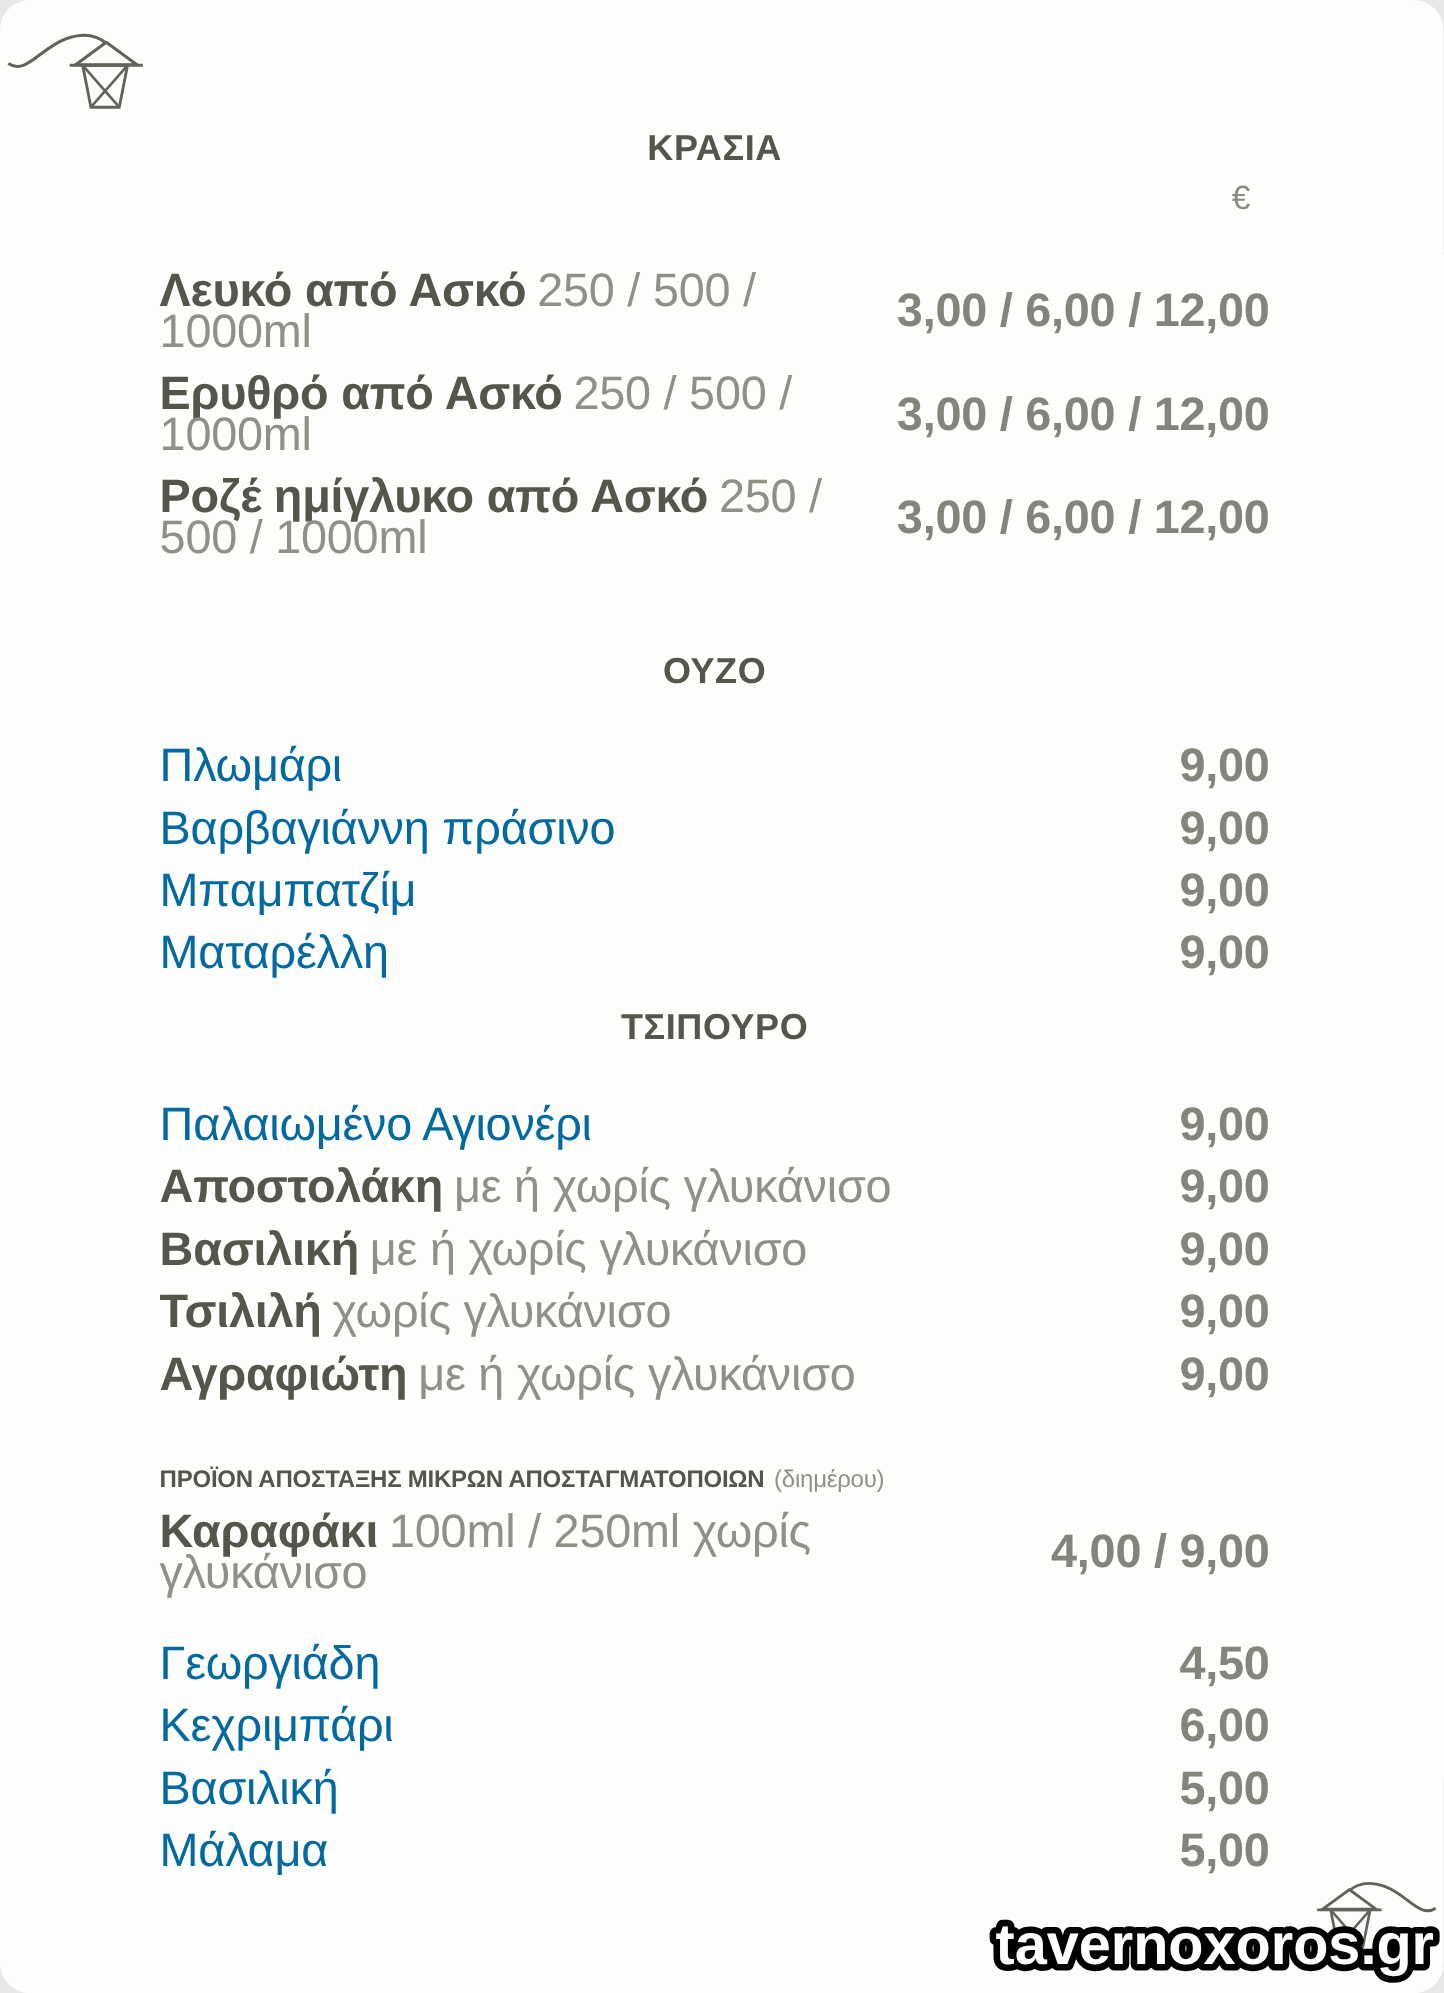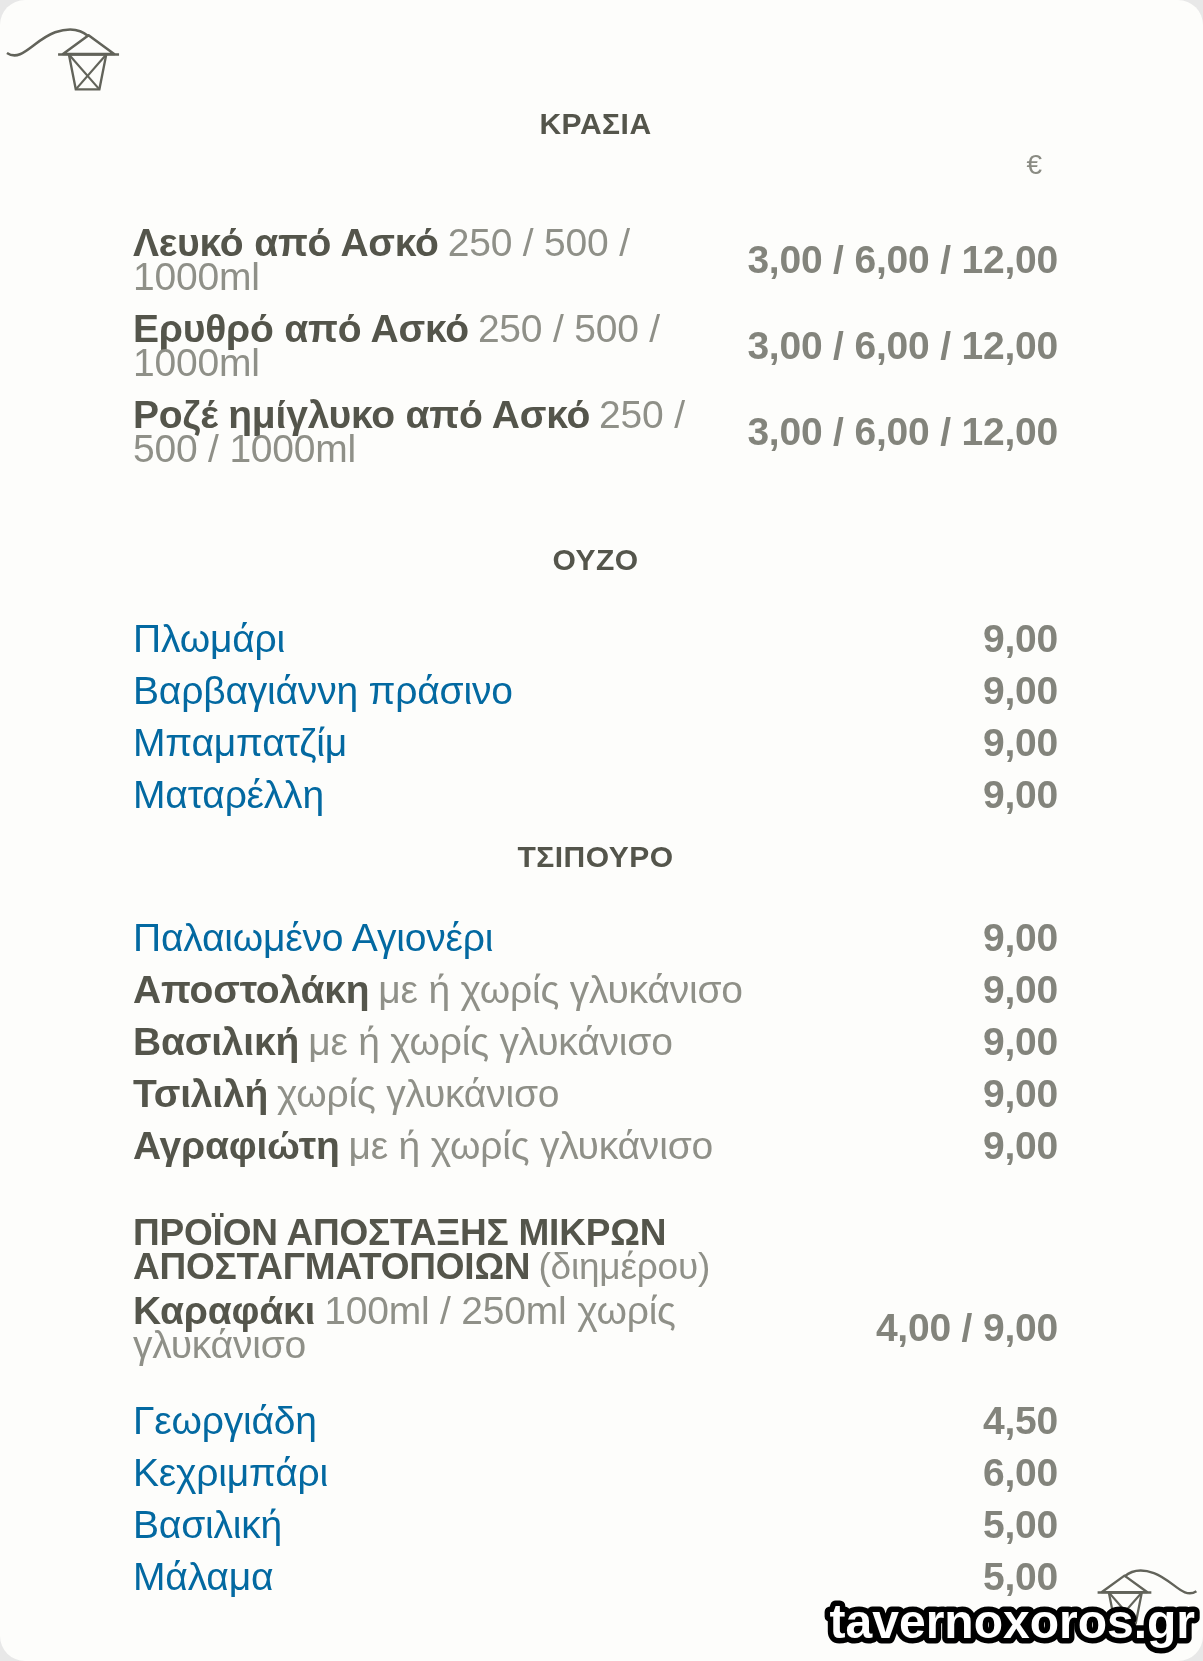--- a/index.html
+++ b/index.html
@@ -40,21 +40,21 @@
     letter-spacing:-0.2px;
   }
   .row-left { min-width:0; }
   .row-name { font-weight:400; color:#0369a1; }
   .row.has-detail .row-name { font-weight:700; color:#54554b; }
   .row-detail { color:#8f9088; font-weight:400; margin-left:9px; }
   .row-detail:empty { display:none; }
   .row-price { color:#83847c; font-weight:700; white-space:nowrap; margin-left:28px; }
 
   .note-title {
-    margin-top:53px; font-size:37px; line-height:34px;
+    margin-top:53px; font-size:20px; line-height:34px;
     font-weight:700; color:#54554b; letter-spacing:-0.2px;
   }
   .note-title .note-paren { font-weight:400; color:#8f9088; margin-left:8px; }
   .note-item { margin-top:10px; }
 
   .lantern-top { position:absolute; left:4px; top:6px; }
   .lantern-bottom {
     position:absolute; right:4px; bottom:28px;
     transform:scaleX(-1);
   }

